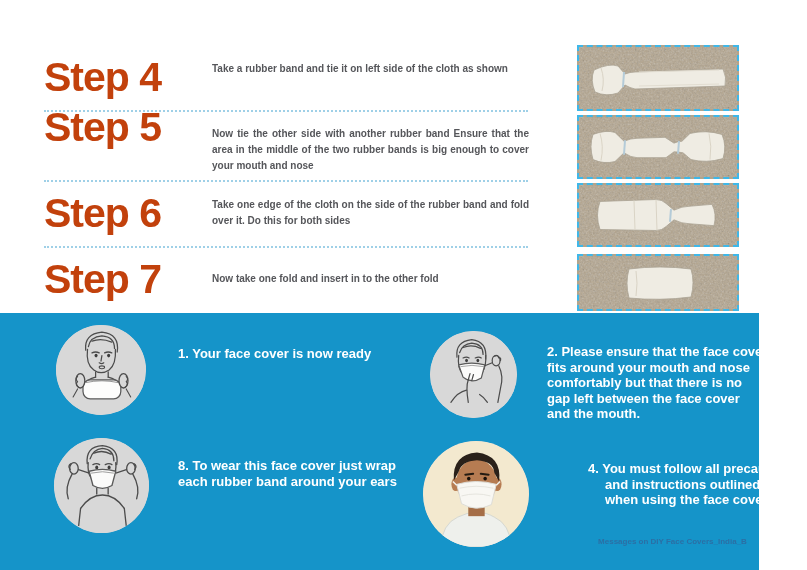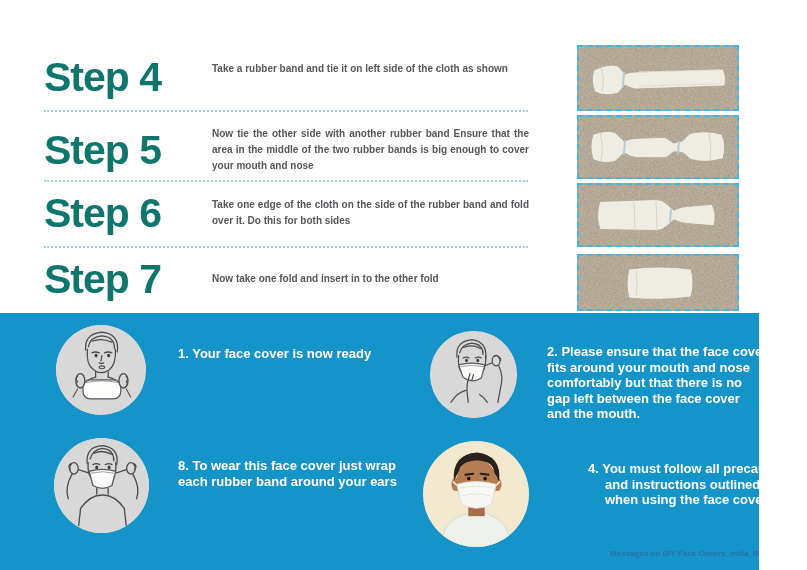--- a/index.html
+++ b/index.html
@@ -3,29 +3,29 @@
 <meta charset="utf-8">
 <style>
   html,body{margin:0;padding:0;}
   .page{
     position:relative; width:807px; height:570px; background:#ffffff;
     font-family:"Liberation Sans", sans-serif; overflow:hidden;
   }
   
   .step-title{
     position:absolute; left:44px; margin:0;
-    font-size:41px; font-weight:bold; letter-spacing:-1px; color:#0f766e; line-height:1;
+    font-size:41px; font-weight:bold; letter-spacing:-1px; color:#c2410c; line-height:1;
   }
   .step-desc{
     position:absolute; left:212px; width:317px; margin:0;
     font-size:10px; font-weight:bold; color:#55565a; line-height:16px;
     text-align:justify;
   }
   .t1{top:57px;} .d1{top:61px;}
-  .t2{top:130px;} .d2{top:126px;}
+  .t2{top:107px;} .d2{top:126px;}
   .t3{top:193px;} .d3{top:197px;}
   .t4{top:259px;} .d4{top:271px;}
   .sep{
     position:absolute; left:44px; width:484px; height:0;
     border-top:2px dotted #9fd0e7;
   }
   .s1{top:110px;} .s2{top:180px;} .s3{top:246px;}
 
   
   .photo{
@@ -56,21 +56,21 @@
     position:absolute; margin:0; color:#ffffff;
     font-size:13px; font-weight:bold; line-height:15.5px;
     white-space:pre-line;
   }
   .i1{left:178px; top:33px;  width:250px;}
   .i2{left:547px; top:31px;  width:240px;}
   .i3{left:178px; top:145px; width:262px;}
   .i4{left:545px; top:148px; width:245px;}
   .hang{padding-left:17px; text-indent:-17px;margin-left:43px;}
   .credit{
-    position:absolute; left:590px; top:224px; width:165px; margin:12px;
+    position:absolute; left:590px; top:224px; width:165px; margin:0;
     font-size:8px; font-weight:bold; color:#2b6fa5; text-align:center;
   }
   .defs-holder{position:absolute; width:0; height:0; overflow:hidden;}
 </style>
 </head>
 <body>
 
 <svg class="defs-holder" aria-hidden="true">
   <defs>
     <filter id="carpetNoise" x="0" y="0" width="100%" height="100%">

